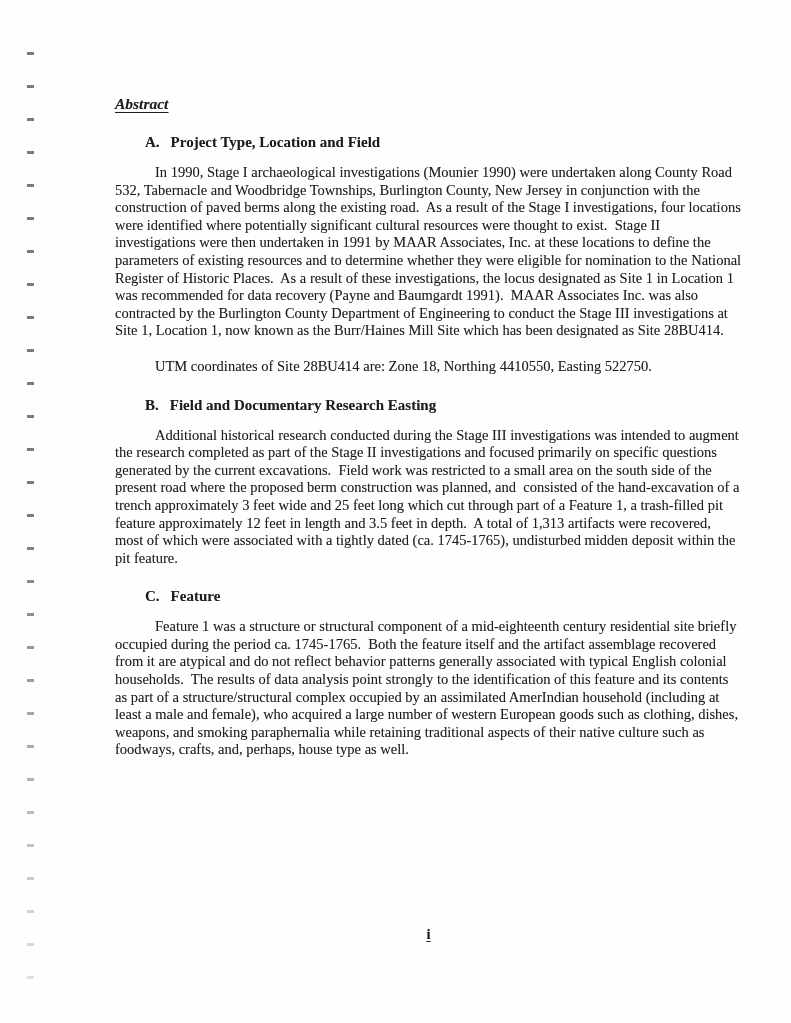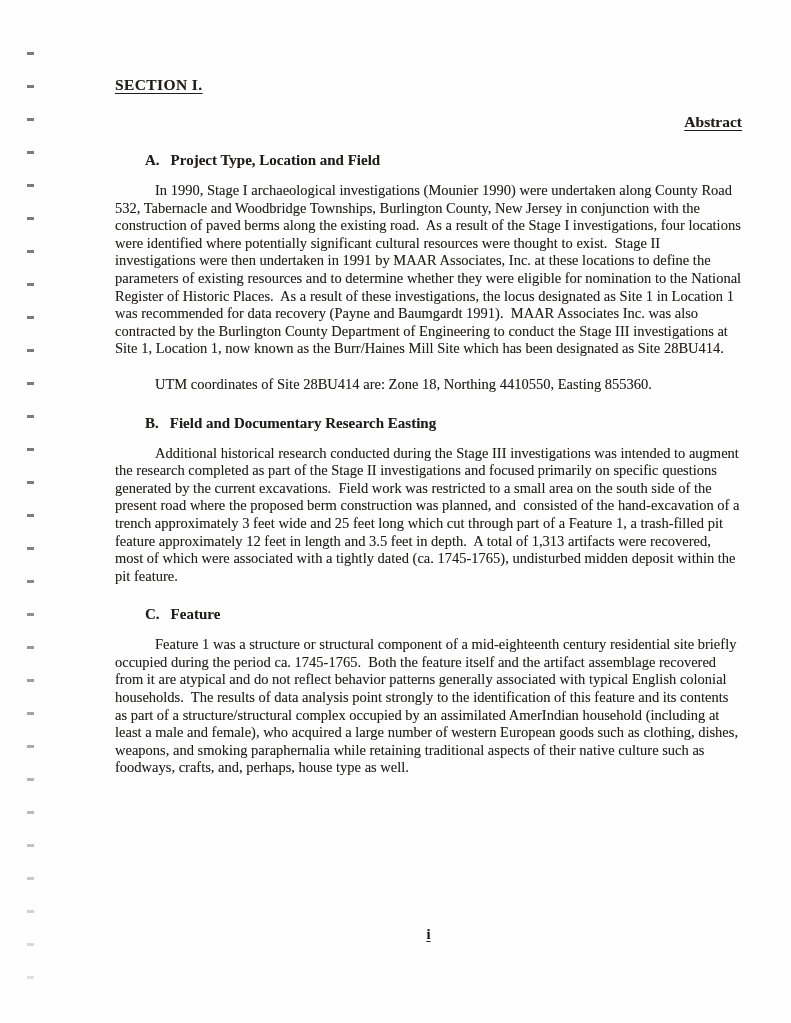--- a/index.html
+++ b/index.html
@@ -42,23 +42,24 @@
   }
   .section-heading {
     font-weight: bold;
     font-size: 15.5px;
     letter-spacing: 0.4px;
     text-decoration: underline;
     text-underline-offset: 3px;
   }
   .doc-title {
     margin-top: 19px;
-    text-align: right;
+    text-align: left;
     font-weight: bold;
     font-size: 15.5px;
+    font-style: italic;
   }
   .doc-title span {
     text-decoration: underline;
     text-underline-offset: 3px;
   }
   .sub-heading {
     margin-top: 21px;
     padding-left: 30px;
     font-weight: bold;
     font-size: 15px;
@@ -90,32 +91,31 @@
 </style>
 </head>
 <body>
 
 <div class="page">
 
   <div class="margin-marks"></div>
 
   <div class="content">
 
-    <div class="section-heading">SECTION I.</div>
 
     <div class="doc-title">
       <span>Abstract</span>
     </div>
 
     <div class="sub-heading">
       <span>A.</span>
       <span>Project Type, Location and Field</span>
     </div>
     <p class="body-par">In 1990, Stage I archaeological investigations (Mounier 1990) were undertaken along County Road 532, Tabernacle and Woodbridge Townships, Burlington County, New Jersey in conjunction with the construction of paved berms along the existing road.  As a result of the Stage I investigations, four locations were identified where potentially significant cultural resources were thought to exist.  Stage II investigations were then undertaken in 1991 by MAAR Associates, Inc. at these locations to define the parameters of existing resources and to determine whether they were eligible for nomination to the National Register of Historic Places.  As a result of these investigations, the locus designated as Site 1 in Location 1 was recommended for data recovery (Payne and Baumgardt 1991).  MAAR Associates Inc. was also contracted by the Burlington County Department of Engineering to conduct the Stage III investigations at Site 1, Location 1, now known as the Burr/Haines Mill Site which has been designated as Site 28BU414.</p>
-    <p class="body-par utm-par">UTM coordinates of Site 28BU414 are: Zone 18, Northing 4410550, Easting 855360.</p>
+    <p class="body-par utm-par">UTM coordinates of Site 28BU414 are: Zone 18, Northing 4410550, Easting 522750.</p>
 
     <div class="sub-heading">
       <span>B.</span>
       <span>Field and Documentary Research Easting</span>
     </div>
     <p class="body-par">Additional historical research conducted during the Stage III investigations was intended to augment the research completed as part of the Stage II investigations and focused primarily on specific questions generated by the current excavations.  Field work was restricted to a small area on the south side of the present road where the proposed berm construction was planned, and  consisted of the hand-excavation of a trench approximately 3 feet wide and 25 feet long which cut through part of a Feature 1, a trash-filled pit feature approximately 12 feet in length and 3.5 feet in depth.  A total of 1,313 artifacts were recovered, most of which were associated with a tightly dated (ca. 1745-1765), undisturbed midden deposit within the pit feature.</p>
 
     <div class="sub-heading">
       <span>C.</span>
       <span>Feature</span>

